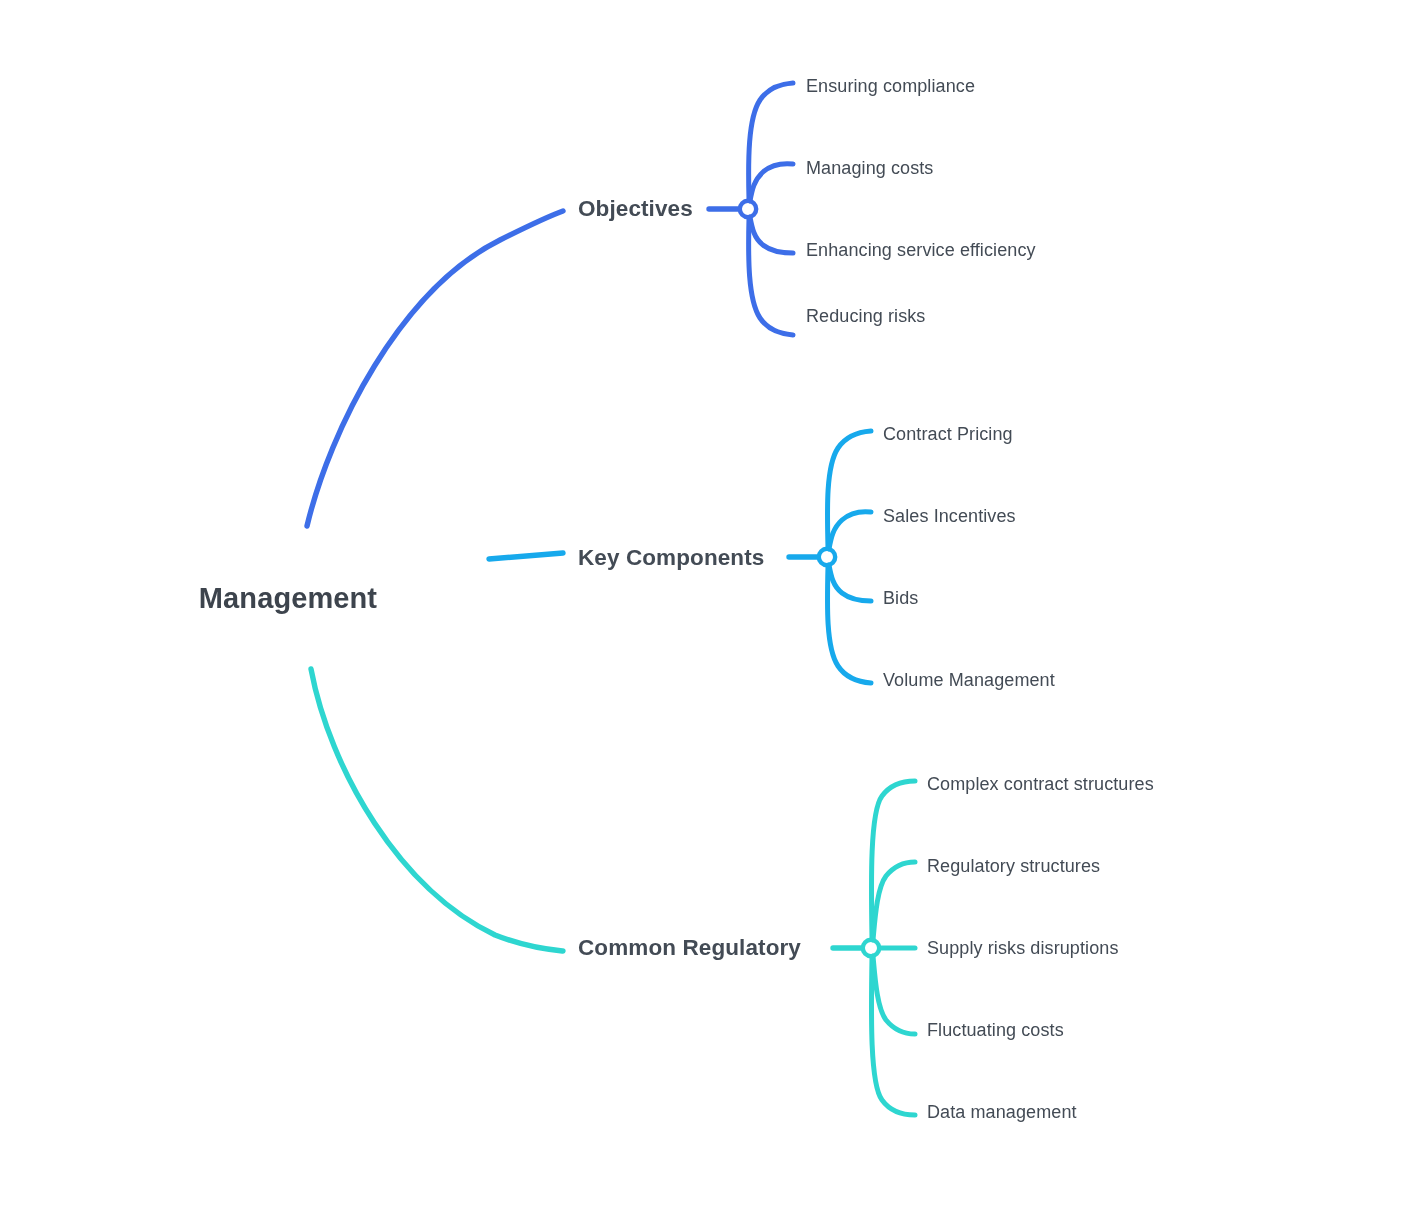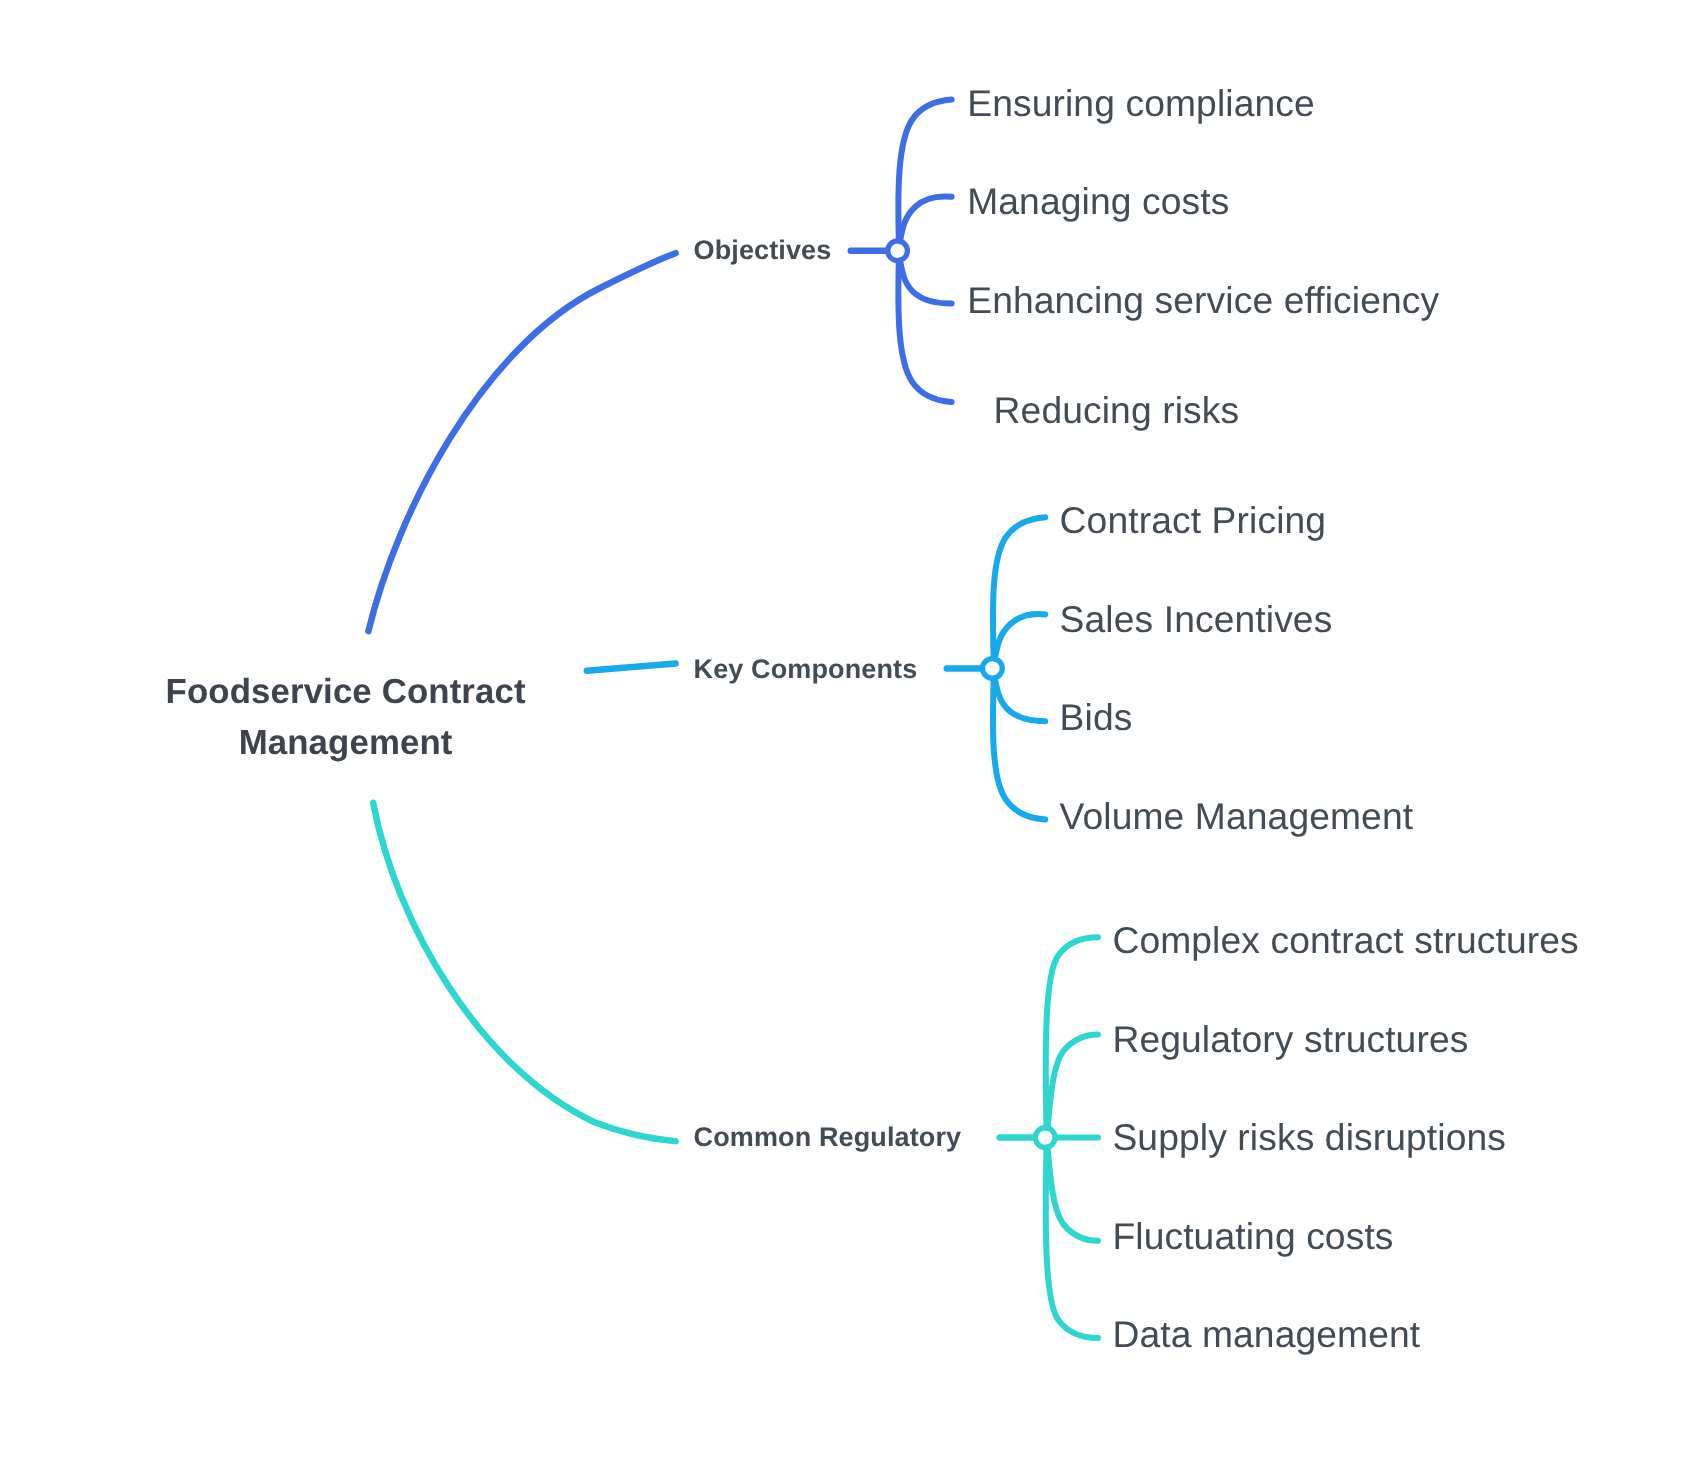--- a/index.html
+++ b/index.html
@@ -43,21 +43,21 @@
     text-align: center;
     letter-spacing: 0.1px;
     transform: translateY(-50%);
   }
   .branch-label {
     font-size: 22.5px;
     font-weight: 700;
     letter-spacing: 0.1px;
   }
   .leaf-label {
-    font-size: 31px;
+    font-size: 18px;
     font-weight: 400;
     letter-spacing: 0.1px;
   }
 </style>
 </head>
 <body>
 
 <div id="canvas">
 
   <svg id="wires" viewBox="0 0 1408 1218" width="1408" height="1218" xmlns="http://www.w3.org/2000/svg">
@@ -106,30 +106,29 @@
     <g>
       <path d="M 872,939 C 871,880 870,812 882,796 C 890,785 902,781 915,781" fill="none" stroke="#2ed6d0" stroke-width="5.0" stroke-linecap="round"></path>
       <path d="M 873,940 C 875,918 877,888 886,876 C 895,865 905,862 915,862" fill="none" stroke="#2ed6d0" stroke-width="5.0" stroke-linecap="round"></path>
       <path d="M 880,948 L 915,948" fill="none" stroke="#2ed6d0" stroke-width="5.0" stroke-linecap="round"></path>
       <path d="M 873,956 C 875,978 877,1008 886,1020 C 895,1031 905,1034 915,1034" fill="none" stroke="#2ed6d0" stroke-width="5.0" stroke-linecap="round"></path>
       <path d="M 872,957 C 871,1016 870,1084 882,1100 C 890,1111 902,1115 915,1115" fill="none" stroke="#2ed6d0" stroke-width="5.0" stroke-linecap="round"></path>
     </g>
   </svg>
 
   <div class="root-label" style="left:108px; top:598px; width:360px;">
-    <div>Foodservice Contract</div>
     <div>Management</div>
   </div>
 
   <div class="node-label branch-label" style="left:578px; top:209px;">Objectives</div>
 
   <div class="node-label leaf-label" style="left:806px; top:86px;">Ensuring compliance</div>
   <div class="node-label leaf-label" style="left:806px; top:168px;">Managing costs</div>
   <div class="node-label leaf-label" style="left:806px; top:250px;">Enhancing service efficiency</div>
-  <div class="node-label leaf-label" style="left:806px; top:342px;margin-left:22px;">Reducing risks</div>
+  <div class="node-label leaf-label" style="left:806px; top:316px;">Reducing risks</div>
 
   <div class="node-label branch-label" style="left:578px; top:558px;">Key Components</div>
 
   <div class="node-label leaf-label" style="left:883px; top:434px;">Contract Pricing</div>
   <div class="node-label leaf-label" style="left:883px; top:516px;">Sales Incentives</div>
   <div class="node-label leaf-label" style="left:883px; top:598px;">Bids</div>
   <div class="node-label leaf-label" style="left:883px; top:680px;">Volume Management</div>
 
   <div class="node-label branch-label" style="left:578px; top:948px;">Common Regulatory</div>
 

